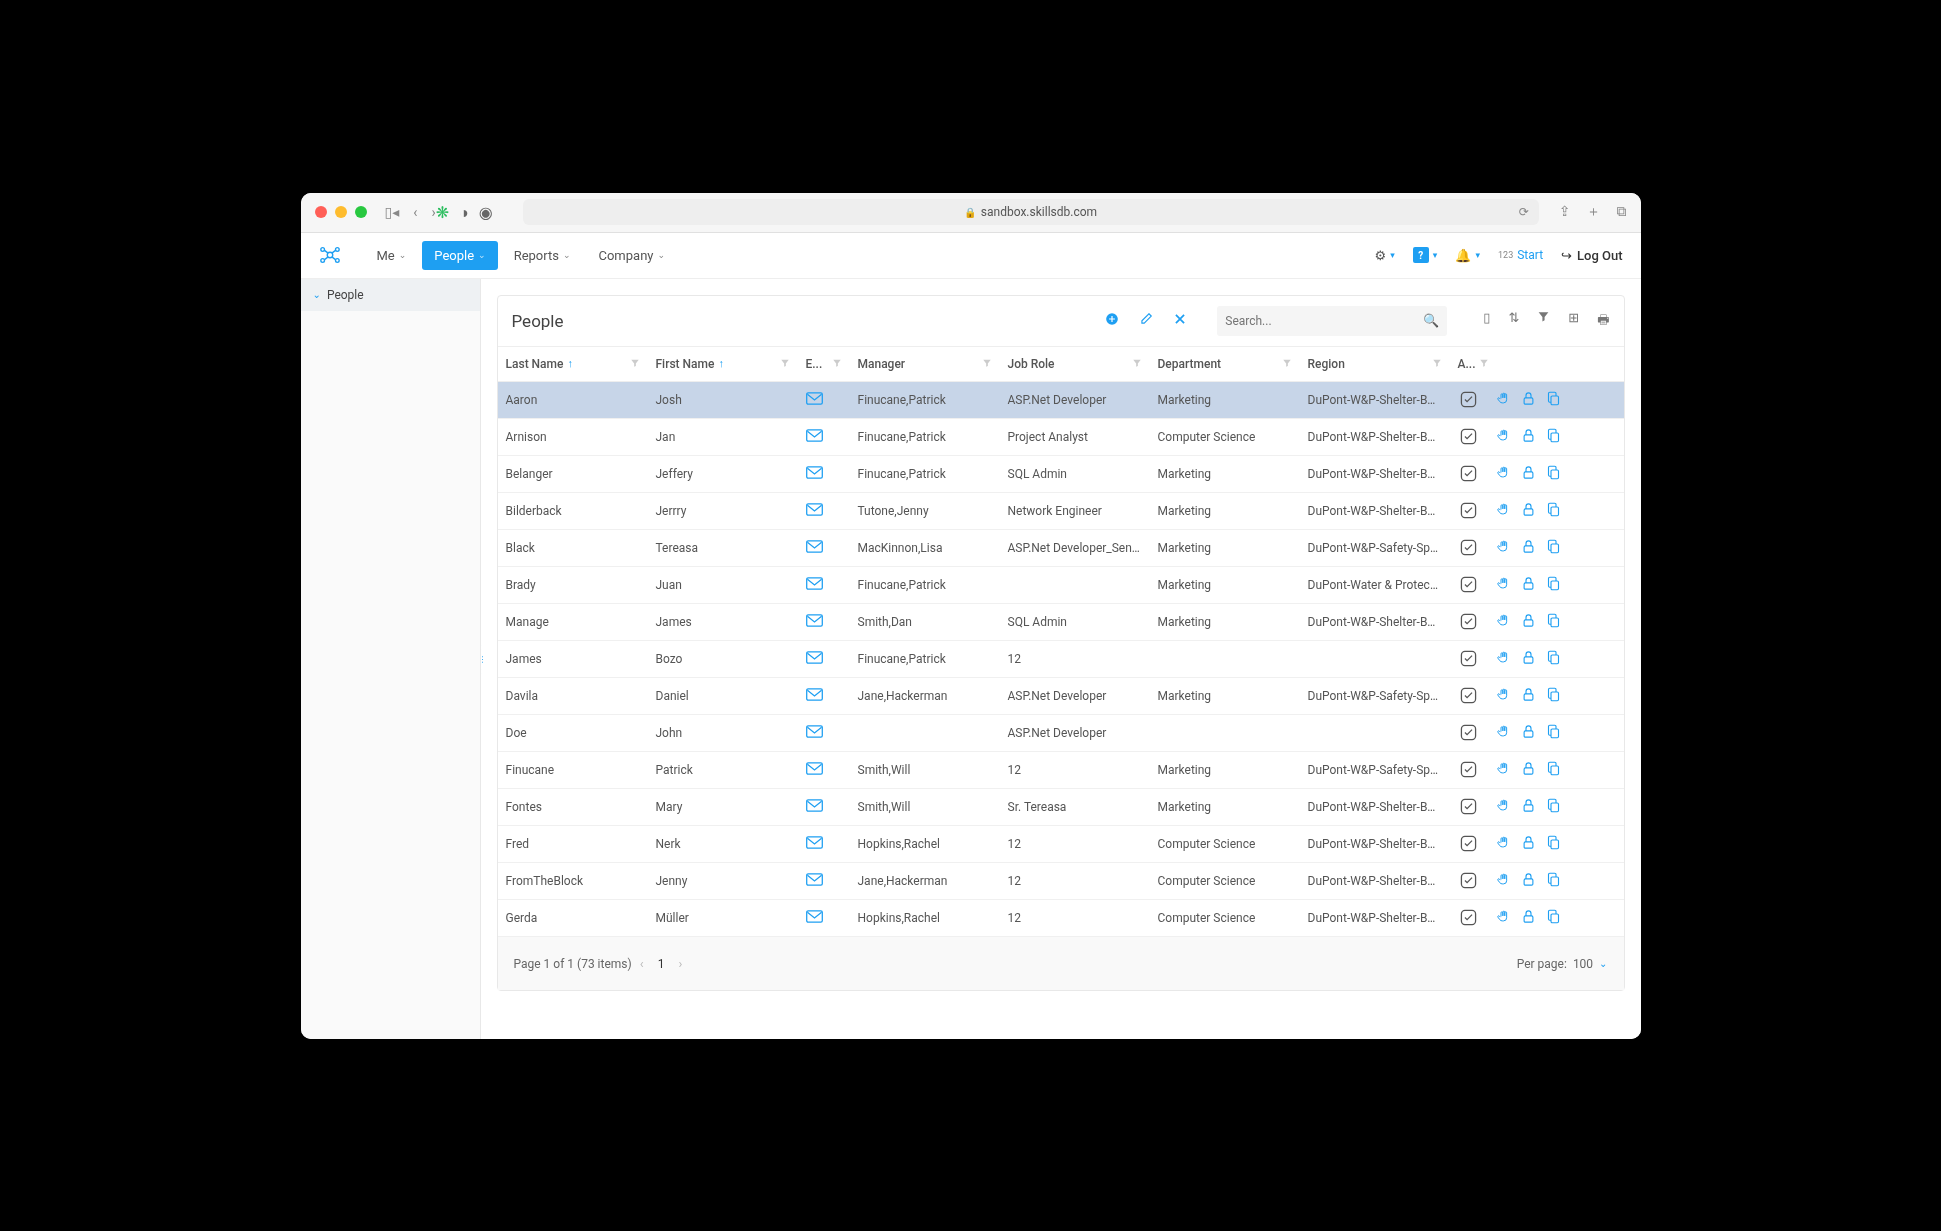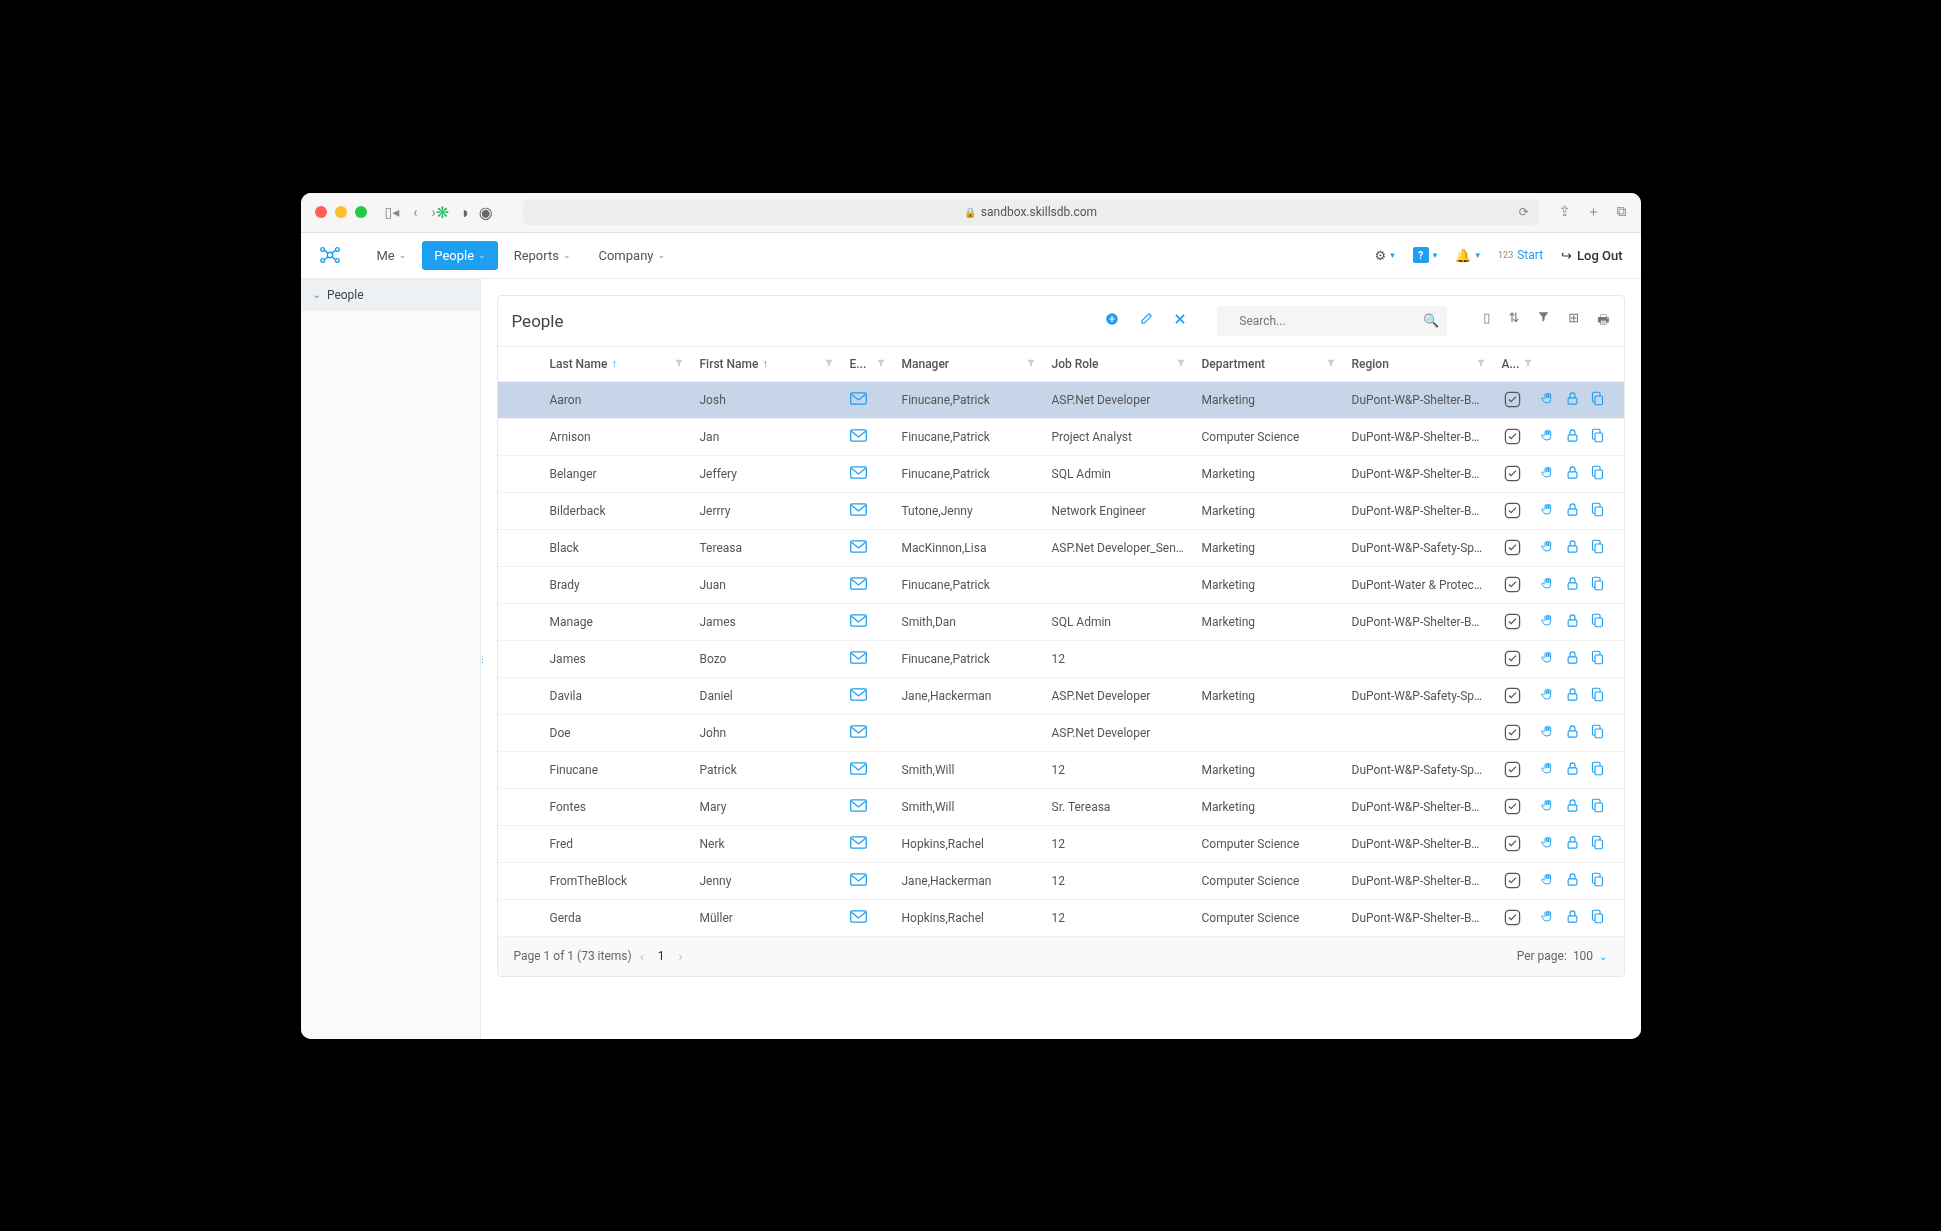--- a/index.html
+++ b/index.html
@@ -44,43 +44,43 @@
 .main { flex:1; padding:16px; background:#fff; overflow:hidden; position:relative;}
 .collapse-handle{position:absolute;left:-2px;top:50%;transform:translateY(-50%);display:flex;flex-direction:column;gap:2px;color:#1e9ff2;font-size:10px;cursor:pointer;}
 .panel { border:1px solid #e8e8e8; border-radius:4px; }
 .panel-head { display:flex; align-items:center; padding:10px 14px; border-bottom:1px solid #eee;}
 .panel-title{font-size:17px;color:#444;}
 .ph-spacer{flex:1;}
 .ph-actions{display:flex;align-items:center;gap:20px;}
 .ph-ico{color:#1e9ff2;font-size:14px;cursor:pointer;}
 .ph-ico.x{color:#1e9ff2;}
 .search-wrap{display:flex;align-items:center;background:#f5f5f5;border-radius:3px;height:30px;padding:0 8px;width:230px;margin-left:10px;}
-.search-wrap input{border:0;background:transparent;outline:0;flex:1;font-size:12px;color:#000000;margin-left:14px;}
+.search-wrap input{border:0;background:transparent;outline:0;flex:1;font-size:12px;color:#000000;}
 .search-wrap .mag{color:#999;font-size:13px;}
 .tool-icons{display:flex;gap:18px;margin-left:16px;color:#777;font-size:13px;}
 .tool-icons span{cursor:pointer;}
 
 .tbl{width:100%;font-size:12px;color:#555;}
 .thead{display:flex;border-bottom:1px solid #eee;background:#fff;}
 .th{padding:10px 8px;display:flex;align-items:center;gap:4px;position:relative;font-weight:500;}
 .th .sort{color:#1e9ff2;font-size:11px;}
 .th .filt{color:#ccc;font-size:10px;margin-left:auto;}
-.c-last{width:150px;margin-left:44px;} .c-first{width:150px;} .c-em{width:52px;} .c-mgr{width:150px;} .c-job{width:150px;} .c-dept{width:150px;} .c-reg{width:150px;} .c-act{width:38px;} .c-ops{width:80px;}
+.c-last{width:150px;} .c-first{width:150px;} .c-em{width:52px;} .c-mgr{width:150px;} .c-job{width:150px;} .c-dept{width:150px;} .c-reg{width:150px;} .c-act{width:38px;} .c-ops{width:80px;}
 
 .tr{display:flex;border-bottom:1px solid #f0f0f0;align-items:center;}
 .tr.sel{background:#c7d5e8;}
 .td{padding:9px 8px;overflow:hidden;text-overflow:ellipsis;white-space:nowrap;}
 .td.c-em{color:#1e9ff2;font-size:15px;}
 .mail-svg{width:17px;height:13px;}
 .chk-svg{width:17px;height:17px;}
 .td.c-act{display:flex;align-items:center;justify-content:center;}
 .ops{display:flex;gap:10px;color:#1e9ff2;align-items:center;}
 .ops svg{width:15px;height:15px;}
 
-.pager{display:flex;align-items:center;padding:12px 16px;font-size:12px;color:#666;background:#f9f9f9;}
+.pager{display:flex;align-items:flex-end;padding:19px 16px;font-size:12px;color:#666;background:#f9f9f9;}
 .pager .pg-btn{color:#bbb;font-size:13px;padding:0 8px;cursor:pointer;}
 .pager .pg-cur{color:#333;padding:0 6px;}
 .pager-spacer{flex:1;}
 .per-page{display:flex;align-items:center;gap:6px;}
 .per-page .chev{color:#1e9ff2;font-size:10px;}
 </style>
 </head>
 <body>
 
 <div class="window">

